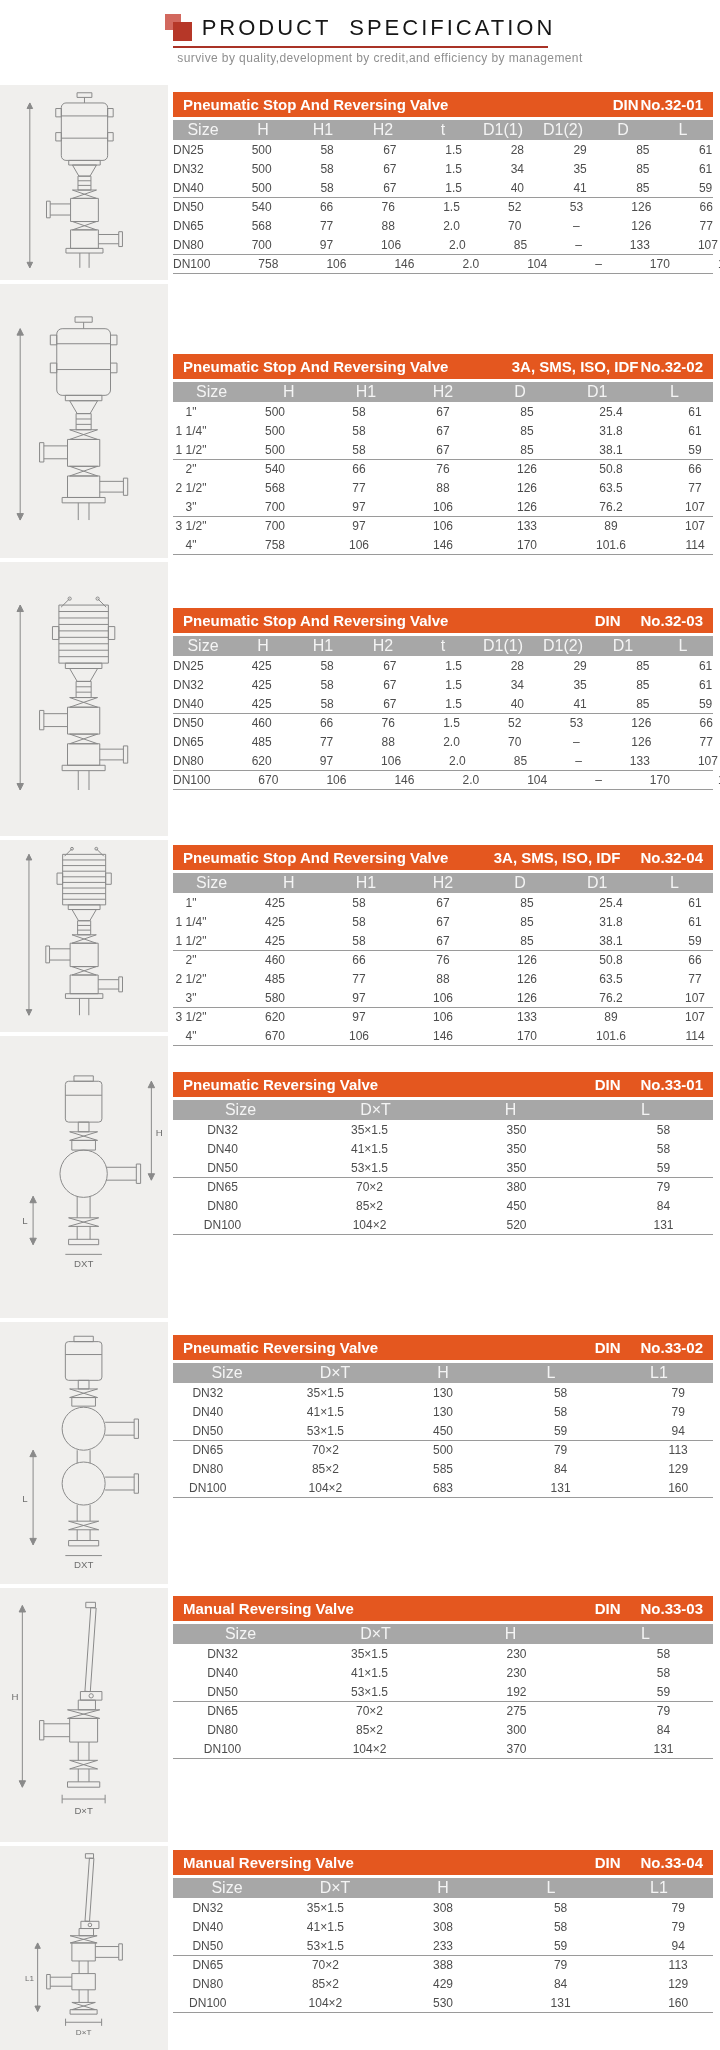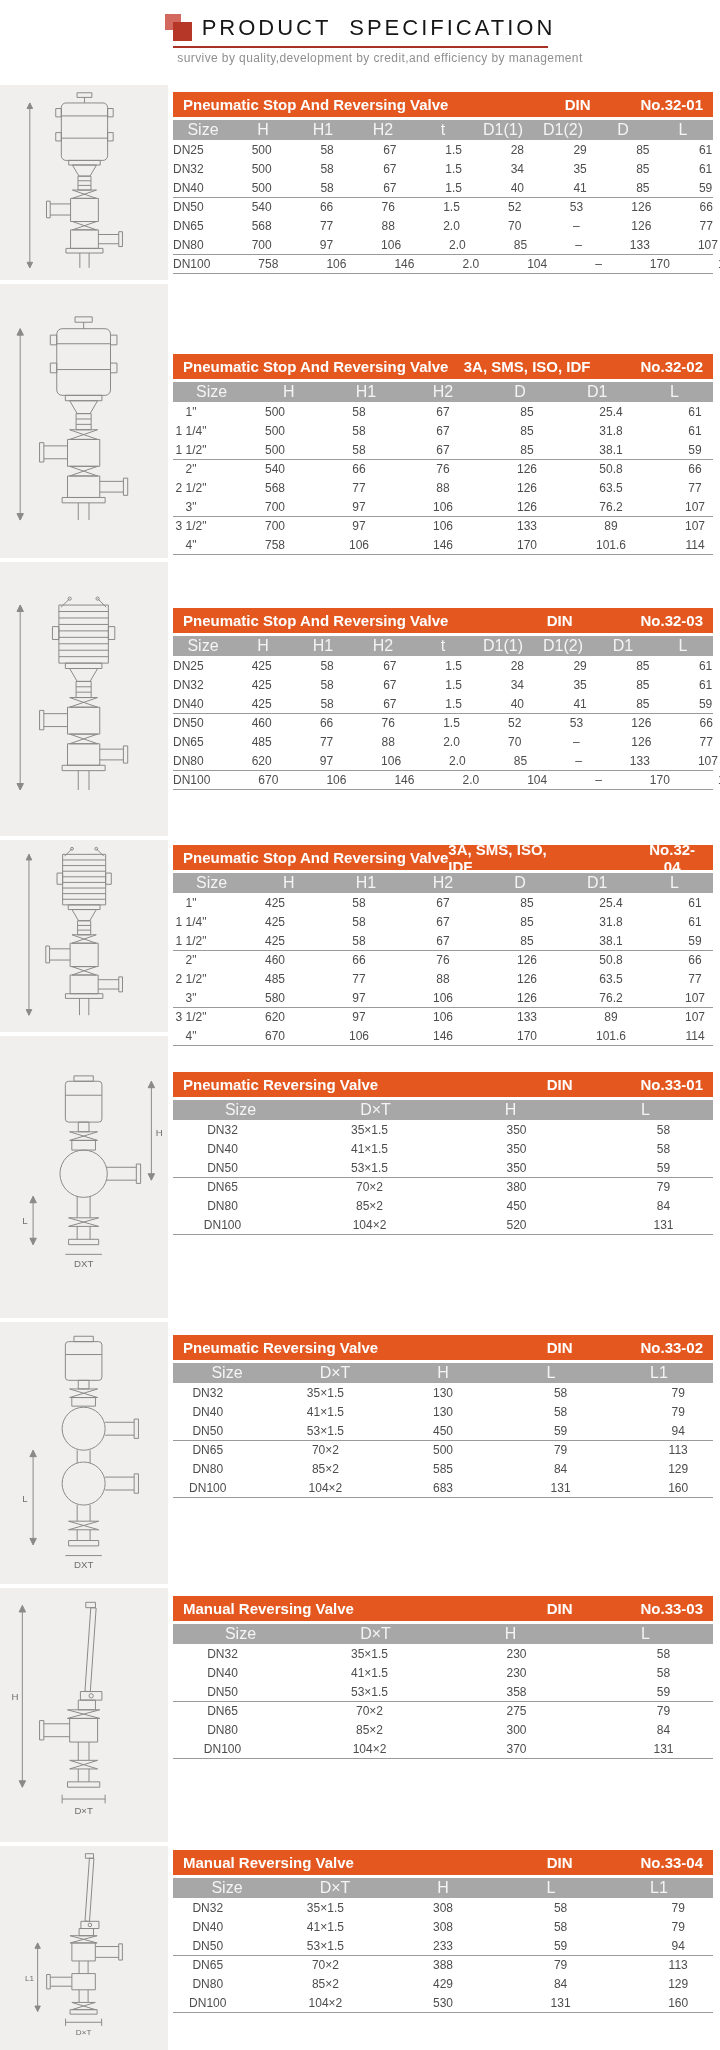--- a/index.html
+++ b/index.html
@@ -36,21 +36,21 @@
          display:flex;align-items:center;justify-content:center;overflow:hidden;}
   .panel svg{height:95%;max-width:96%;}
   .twrap{width:540px;margin-left:5px;display:flex;flex-direction:column;}
   .vtop{justify-content:flex-start;} .vcen{justify-content:center;} .vbot{justify-content:flex-end;padding-bottom:3px;}
   .pt7{padding-top:7px;} .pt5{padding-top:5px;} .pt36{padding-top:36px;}
   .pt13{padding-top:13px;} .pt8{padding-top:8px;} .pt4{padding-top:4px;}
   
   .titlebar{background:var(--accent-orange);color:#fff;height:25px;
             display:flex;align-items:center;padding:12px 10px;font-size:15px;font-weight:bold;}
   .titlebar .ttl{flex:1;white-space:pre;}
-  .std{display:flex;align-items:baseline;gap:48px;}
+  .std{display:flex;align-items:baseline;}
   .std.gap-narrow span + span{margin-left:2px;}
   .std.gap-wide span + span{margin-left:20px;text-align:center;}
   .thead{margin-top:3px;background:var(--header-gray);height:20px;display:flex;align-items:center;}
   .t-hcell{flex:1;text-align:center;color:#f4f4f4;font-size:16px;}
   .t-body{border-bottom:1px solid var(--line-gray);}
   .t-row{display:flex;height:19px;align-items:center;gap:48px;}
   .t-row.group-start{border-top:1px solid var(--line-gray);}
   .t-cell{flex:1;text-align:center;font-size:12px;color:var(--text-gray);white-space:pre;}
   
   .draw line,.draw rect,.draw path,.draw circle{vector-effect:non-scaling-stroke;}
@@ -873,21 +873,21 @@
           </div>
           <div class="t-row">
             <div class="t-cell">DN40</div>
             <div class="t-cell">41×1.5</div>
             <div class="t-cell">230</div>
             <div class="t-cell">58</div>
           </div>
           <div class="t-row">
             <div class="t-cell">DN50</div>
             <div class="t-cell">53×1.5</div>
-            <div class="t-cell">358</div>
+            <div class="t-cell">192</div>
             <div class="t-cell">59</div>
           </div>
           <div class="t-row group-start">
             <div class="t-cell">DN65</div>
             <div class="t-cell">70×2</div>
             <div class="t-cell">275</div>
             <div class="t-cell">79</div>
           </div>
           <div class="t-row">
             <div class="t-cell">DN80</div>

